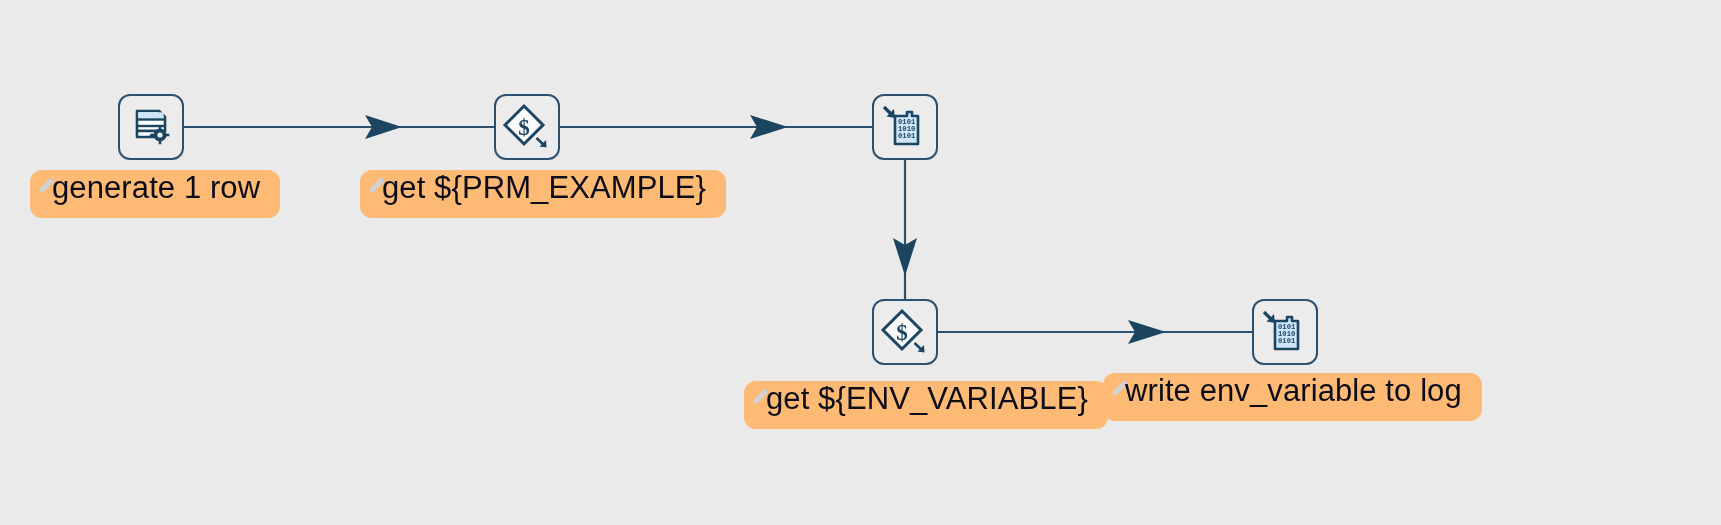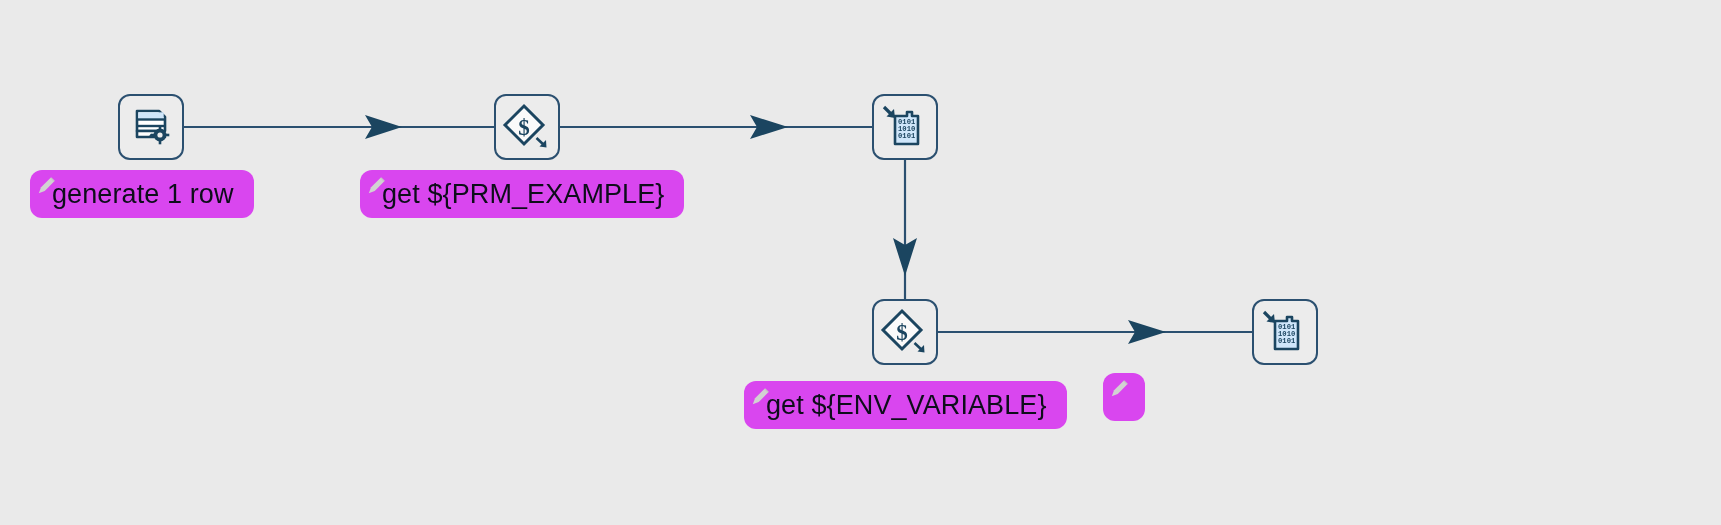--- a/index.html
+++ b/index.html
@@ -37,28 +37,28 @@
     display: flex;
     align-items: center;
     justify-content: center;
   }
   .node svg { display: block; }
 
   .label {
     position: absolute;
     height: 48px;
     box-sizing: border-box;
-    background: #d946ef;
+    background: #fdba74;
     border-radius: 12px;
     display: flex;
-    align-items: center;
+    align-items: flex-start;
     padding: 0 20px 0 22px;
     white-space: nowrap;
     color: #0d0d1a;
-    font-size: 27px;
+    font-size: 31px;
     font-family: "Liberation Sans", sans-serif;
     letter-spacing: 0.1px;
   }
   .label .pencil {
     position: absolute;
     left: 6px;
     top: 4px;
     width: 22px;
     height: 22px;
     opacity: 1;
@@ -197,15 +197,16 @@
           <text x="17" y="35">0101</text>
         </g>
       </svg>
     </span>
   </div>
   <div class="label" style="left:1103px; top:373px;">
     <svg class="pencil" viewBox="0 0 24 24">
       <path d="M3 21 L5.5 14.5 L16 4 L20 8 L9.5 18.5 Z" fill="#d2d2d2"></path>
       <path d="M16 4 L20 8" stroke="#c6c6c6" stroke-width="1.6"></path>
     </svg>
+    <span class="txt">write env_variable to log</span>
   </div>
 
 </div>
 
 </body></html>

